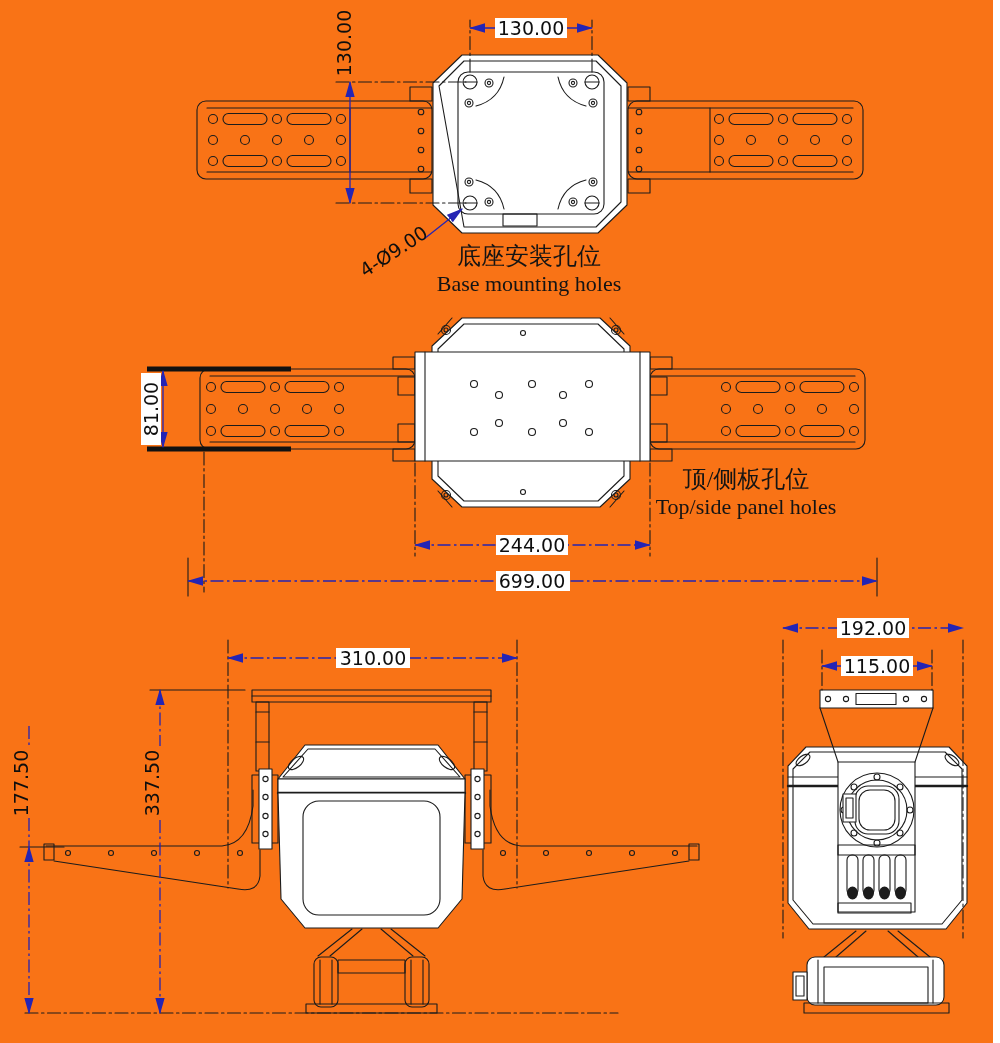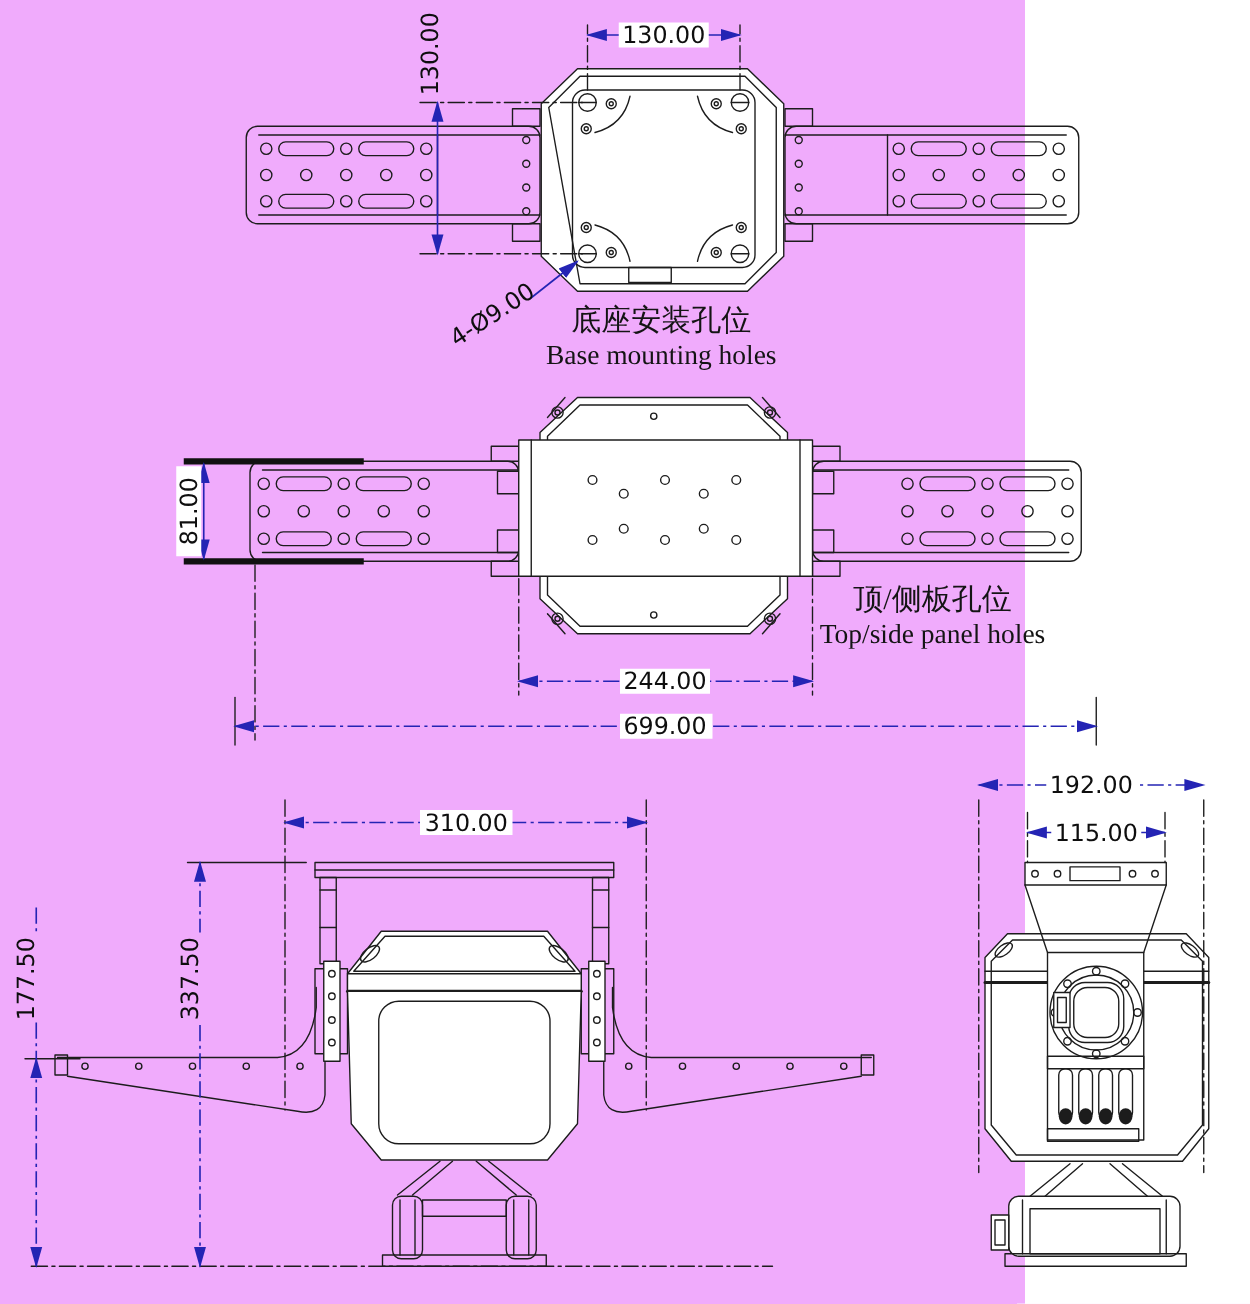--- a/index.html
+++ b/index.html
@@ -1,16 +1,16 @@
 <!DOCTYPE html>
 <html><head>
 <meta charset="utf-8">
 <style>
   html,body{margin:0;padding:0;background:#ffffff;}
-  .page{width:820px;height:1043px;background:#f0abfc;position:relative;font-family:"DejaVu Sans",sans-serif;}
+  .page{width:993px;height:1043px;background:#f97316;position:relative;font-family:"DejaVu Sans",sans-serif;}
   svg{display:block;}
   .k{stroke:#1c1c1c;fill:none;stroke-width:1.1;stroke-linejoin:round;stroke-linecap:round;}
   .kw{stroke:#1c1c1c;fill:#ffffff;stroke-width:1.1;stroke-linejoin:round;}
   .k2{stroke:#1c1c1c;fill:none;stroke-width:2.4;}
   .kb{stroke:#111;fill:none;stroke-width:5;}
   .dd{stroke-dasharray:13 3.5 2.5 3.5;}
   .dim{stroke:#2424b4;fill:none;stroke-width:1.3;}
   .dark{fill:#1c1c1c;stroke:none;}
   text.dt{font:19px "DejaVu Sans",sans-serif;fill:#0e0e0e;text-anchor:middle;}
   text.cz{font:24px "Liberation Serif",serif;fill:#141414;text-anchor:middle;}

